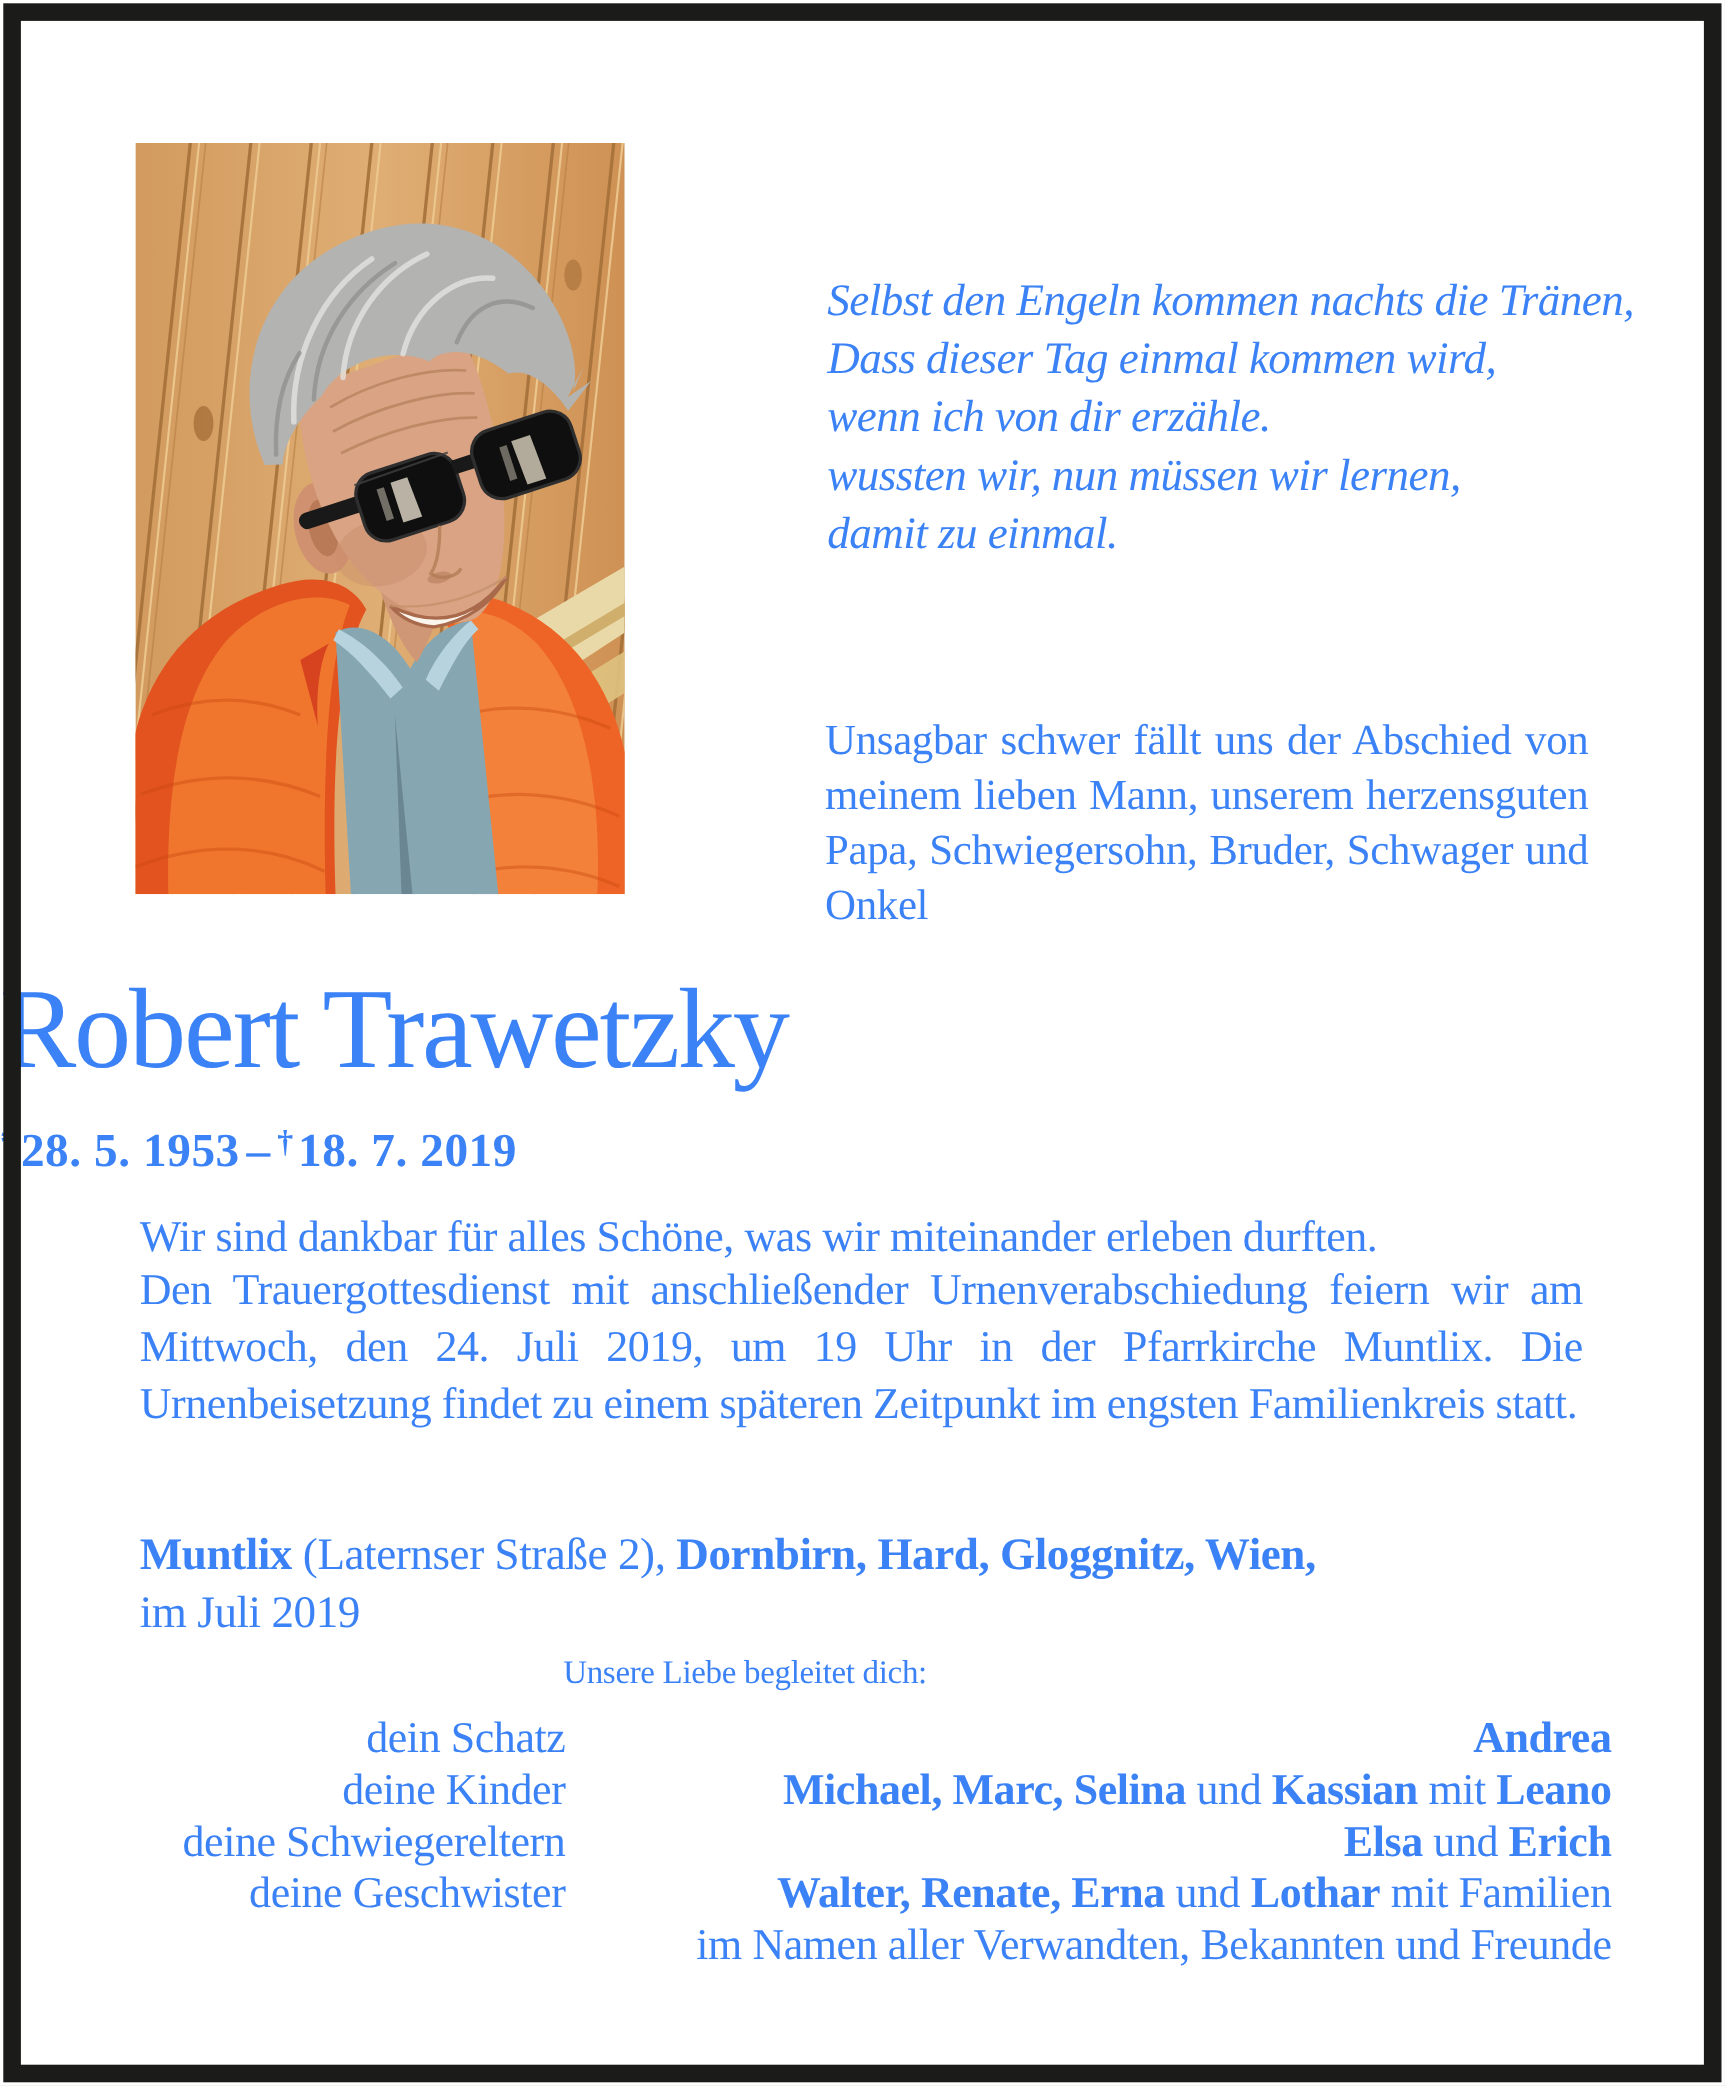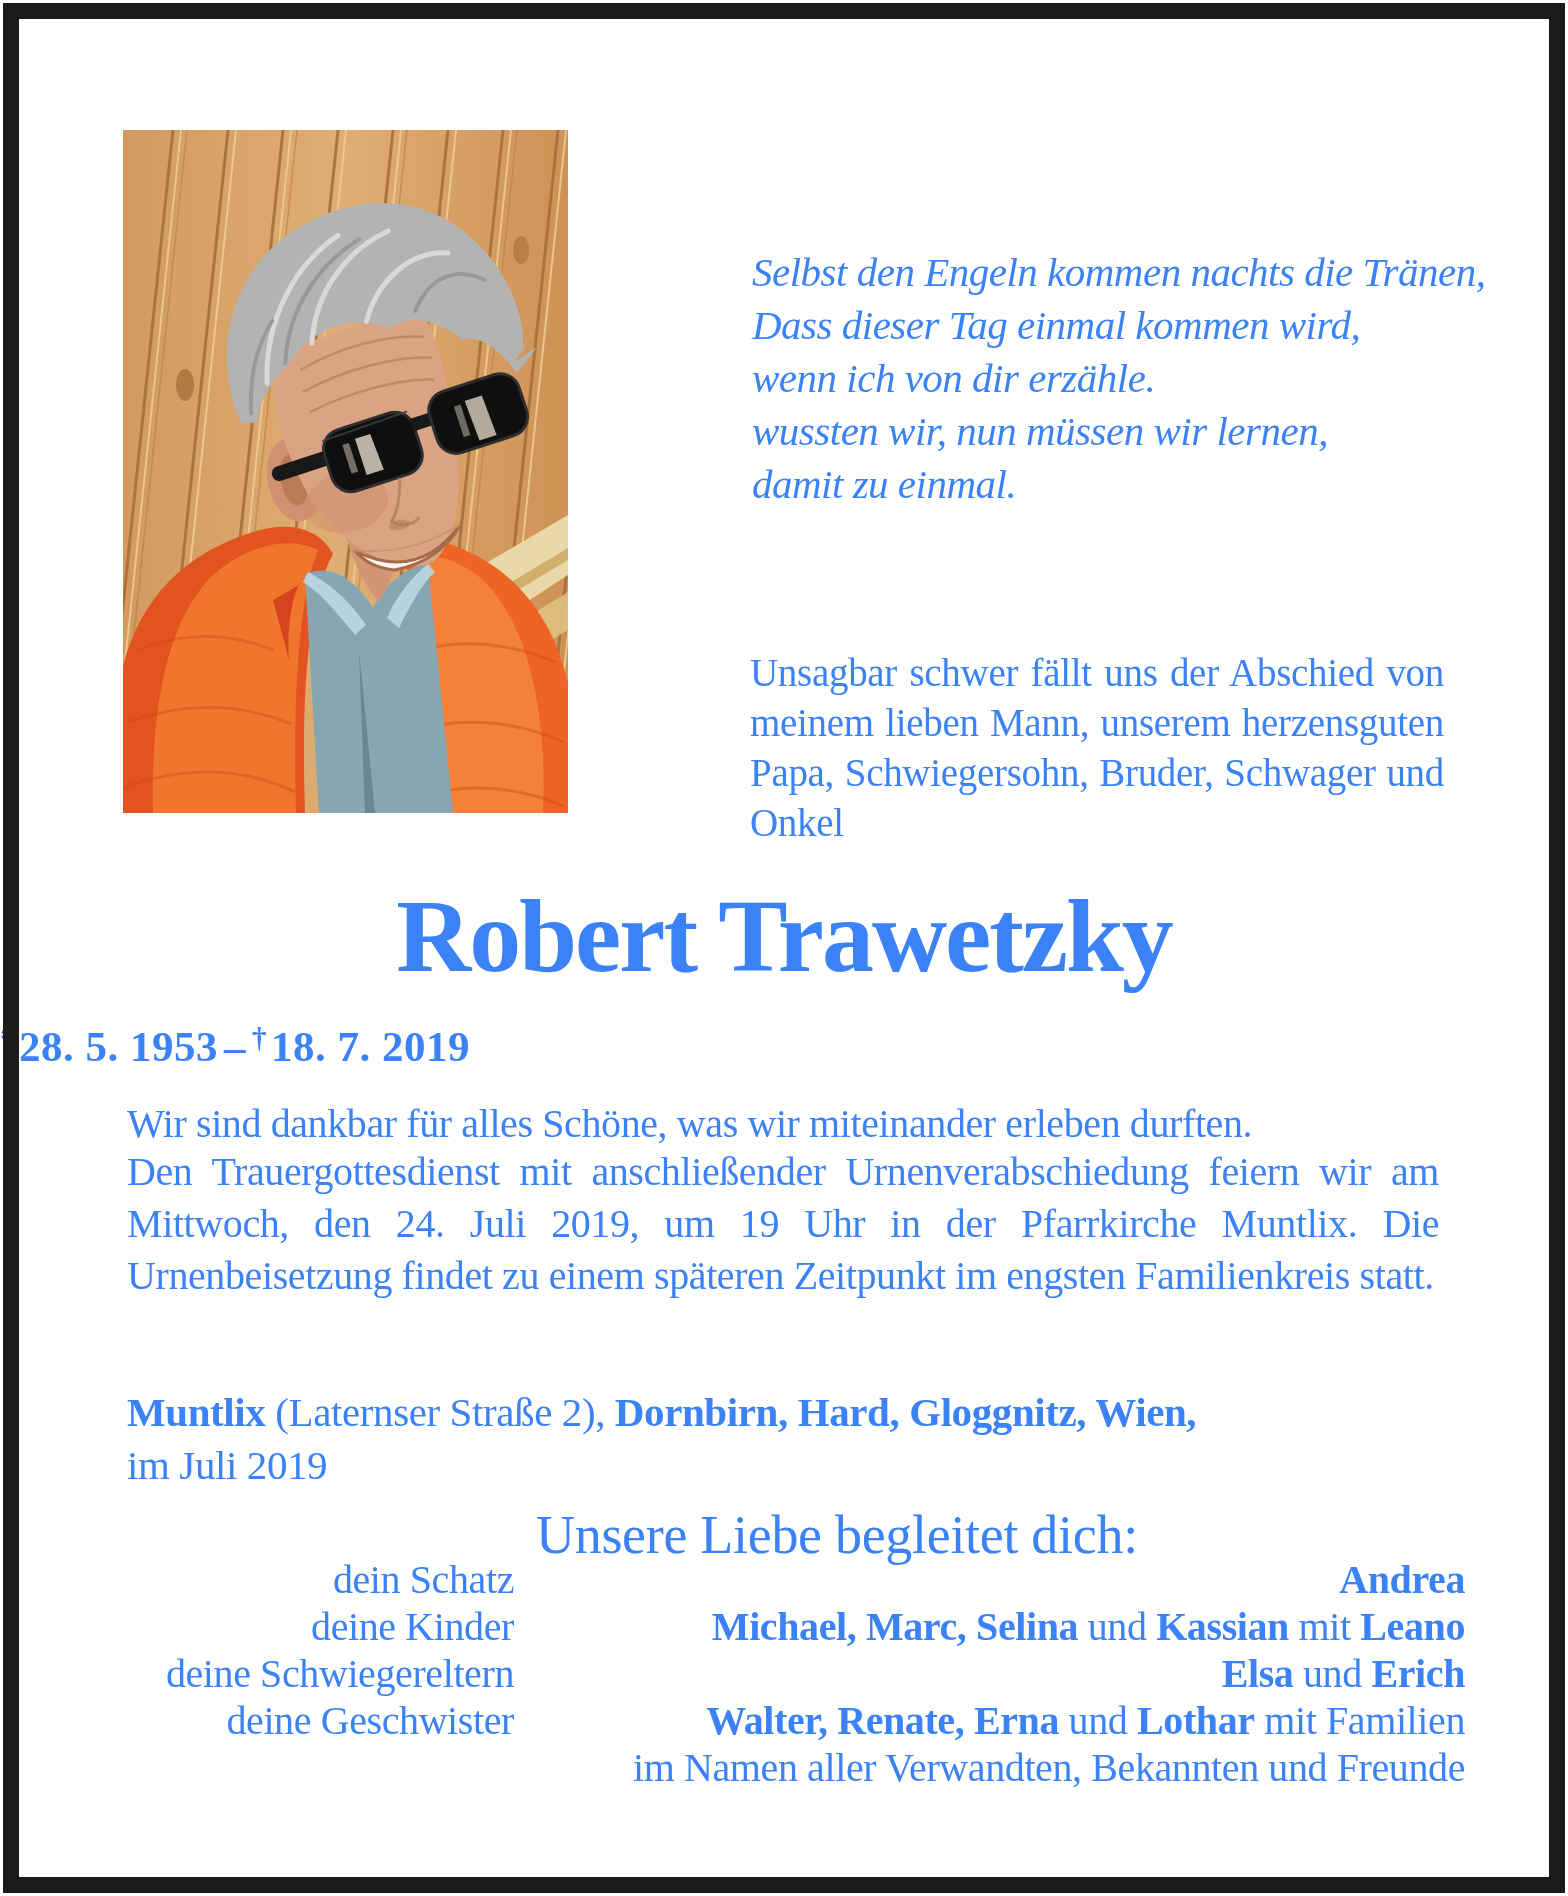--- a/index.html
+++ b/index.html
@@ -19,42 +19,42 @@
   }
   .poem{
     position:absolute;left:752px;top:246px;width:740px;
     font-style:italic;font-size:41px;line-height:53px;letter-spacing:-0.5px;
   }
   .intro{
     position:absolute;left:750px;top:648px;width:694px;
     font-size:39px;line-height:50px;text-align:justify;letter-spacing:-0.3px;
   }
   .name{
-    position:absolute;left:0;top:878px;width:1568px;text-align:center;
-    font-size:104px;line-height:1.12;letter-spacing:-2px;font-weight:bold;margin:0;
+    position:absolute;left:0;top:878px;width:1568px;text-align:left;
+    font-size:104px;line-height:1.12;letter-spacing:-2px;font-weight:normal;margin:0;
   }
   .dates{
     position:absolute;left:0;top:1022px;width:1568px;text-align:left;
     font-size:43px;font-weight:bold;letter-spacing:0.5px;
   }
   .dates .sym{font-size:29px;vertical-align:13px;padding-right:4px;}
   .dates .sep{padding:0 6px;}
   .para{
     position:absolute;left:127px;width:1312px;
     font-size:40px;line-height:52px;text-align:justify;letter-spacing:-0.4px;
   }
   .p-thanks{top:1098px;}
   .p-service{top:1146px;}
   .places{
     position:absolute;left:127px;top:1386px;width:1330px;
     font-size:41px;line-height:53px;letter-spacing:-0.4px;
   }
   .places b,.farewell b{font-weight:bold;}
   .farewell-heading{
-    position:absolute;left:536px;top:1504px;font-size:54px;letter-spacing:-0.3px;
+    position:absolute;left:512px;top:1504px;font-size:30px;letter-spacing:-0.3px;
   }
   .farewell{
     position:absolute;left:110px;top:1556px;width:1355px;
     display:grid;grid-template-columns:404px 1fr;column-gap:10px;
     font-size:40px;line-height:47px;letter-spacing:-0.4px;
   }
   .farewell .lbl{text-align:right;white-space:nowrap;}
   .farewell .val{text-align:right;}
 </style>
 </head>

